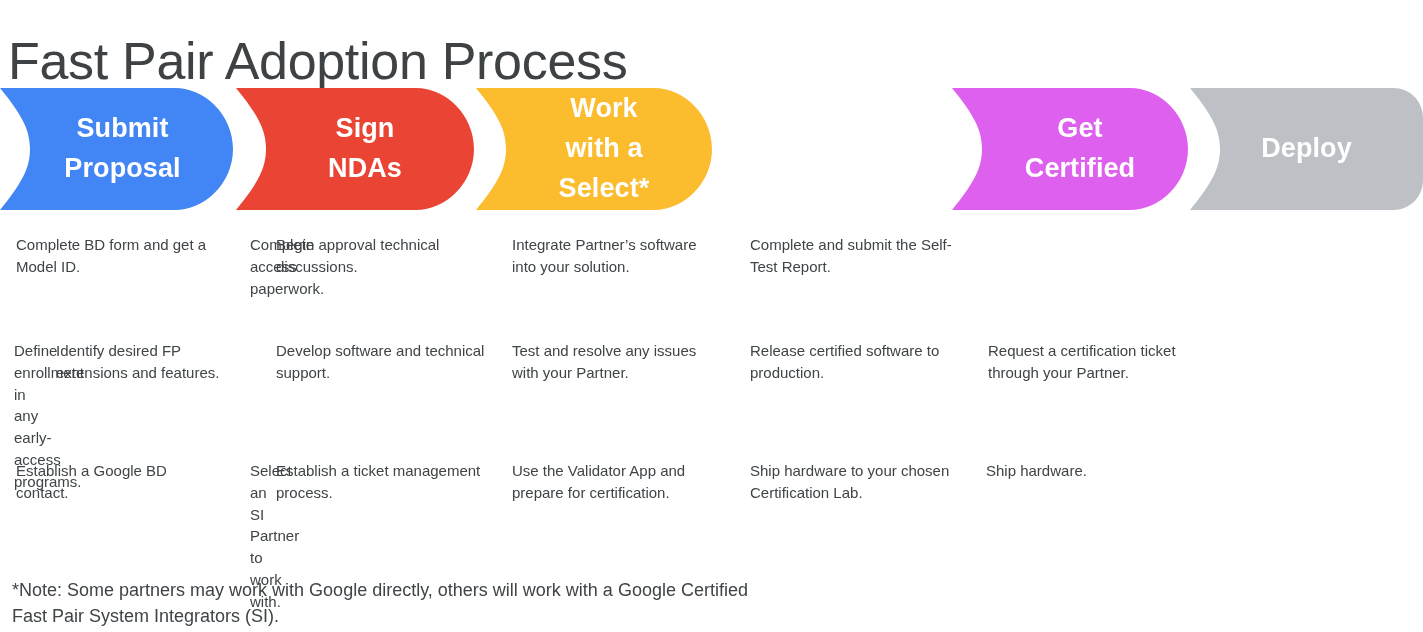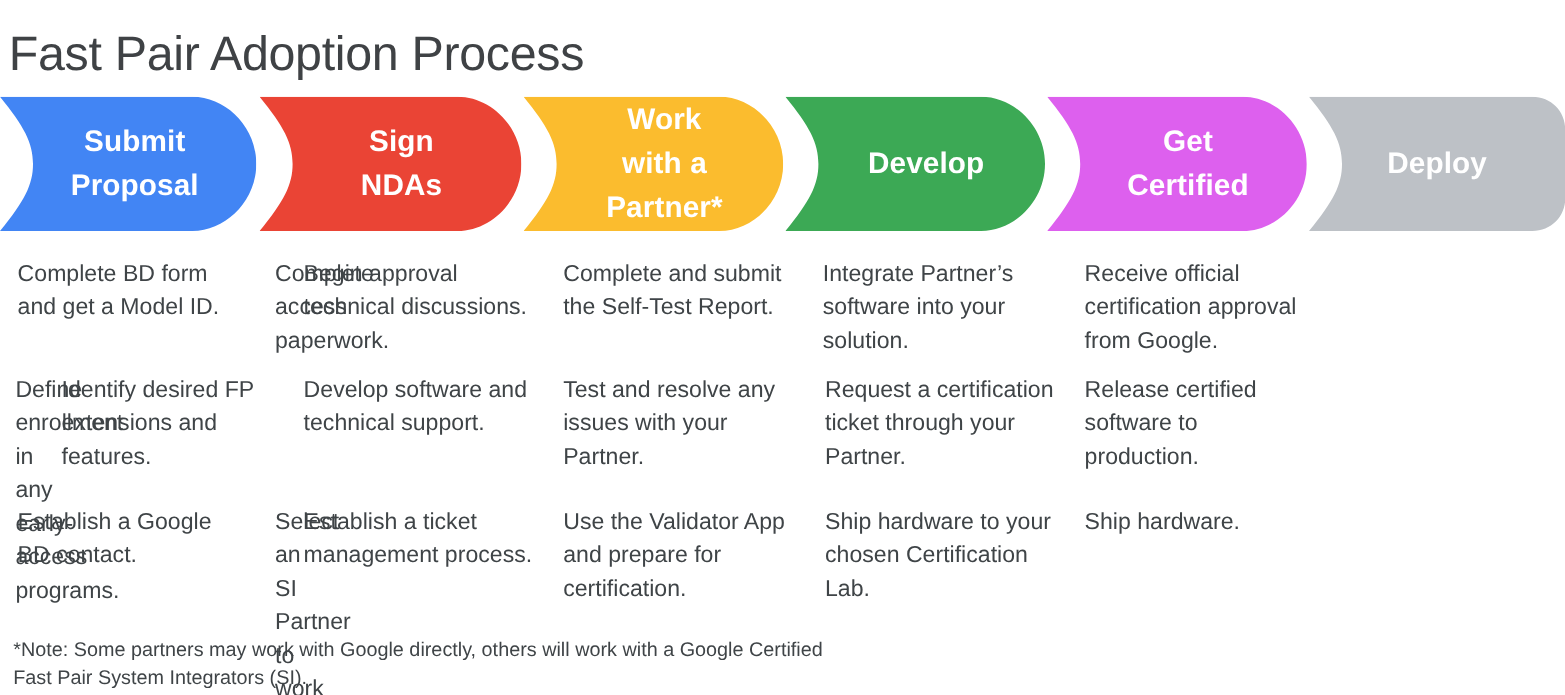--- a/index.html
+++ b/index.html
@@ -13,21 +13,21 @@
     font-family: "Liberation Sans", sans-serif;
     color: #3c4043;
     overflow: hidden;
     position: relative;
   }
 
   .page-title {
     position: absolute;
     left: 8px;
     top: -4px;
-    font-size: 44px;
+    font-size: 52px;
     font-weight: 400;
     letter-spacing: -0.3px;
     color: #3f4245;
     white-space: nowrap;
   }
 
   
   .arrow-band {
     position: absolute;
     left: 0;
@@ -73,21 +73,21 @@
     position: absolute;
     left: 0;
     top: 234px;
     width: 1423px;
   }
   .grid-row {
     display: flex;
     width: 1423px;
   }
   .cell {
-    font-size: 21px;
+    font-size: 15px;
     line-height: 1.45;
     color: #3f4447;
     box-sizing: border-box;
     padding-right: 26px;
   }
   .row-1 .cell { height: 106px; }
   .row-2 .cell { height: 120px; }
   .row-3 .cell { height: 0px; }
 
   .col-0 { width: 236px; padding-left: 16px; }
@@ -135,31 +135,23 @@
   </div>
 
   <div class="step" style="left:476px; width:236px;">
     <span class="shape">
       <svg viewBox="0 0 236 122" preserveAspectRatio="none" aria-hidden="true">
         <path d="M0,0 H178 C208,0 236,27 236,61 C236,95 208,122 178,122 H0 C22,95 30,80 30,61 C30,42 22,27 0,0 Z" fill="#FBBC2E"></path>
       </svg>
     </span>
     <span class="step-label">Work
 with a
-Partner*</span>
-  </div>
-
-  <div class="step" style="left:714px; width:236px;">
-    <span class="shape">
-      <svg viewBox="0 0 236 122" preserveAspectRatio="none" aria-hidden="true">
-        <path d="M0,0 H178 C208,0 236,27 236,61 C236,95 208,122 178,122 H0 C22,95 30,80 30,61 C30,42 22,27 0,0 Z" fill="#3CA955"></path>
-      </svg>
-    </span>
-    <span class="step-label">Develop</span>
-  </div>
+Select*</span>
+  </div>
+
 
   <div class="step" style="left:952px; width:236px;">
     <span class="shape">
       <svg viewBox="0 0 236 122" preserveAspectRatio="none" aria-hidden="true">
         <path d="M0,0 H178 C208,0 236,27 236,61 C236,95 208,122 178,122 H0 C22,95 30,80 30,61 C30,42 22,27 0,0 Z" fill="#DD60EE"></path>
       </svg>
     </span>
     <span class="step-label">Get
 Certified</span>
   </div>
@@ -174,32 +166,31 @@
   </div>
 
 </div>
 
 <div class="grid">
 
   <div class="grid-row row-1">
     <div class="cell col-0">Complete BD form and get a Model ID.</div>
     <div class="cell col-1">Complete access paperwork.</div>
     <div class="cell col-2">Begin approval technical discussions.</div>
+    <div class="cell col-3">Integrate Partner’s software into your solution.</div>
     <div class="cell col-4">Complete and submit the Self-Test Report.</div>
-    <div class="cell col-3">Integrate Partner’s software into your solution.</div>
-    <div class="cell col-5">Receive official certification approval from Google.</div>
   </div>
 
   <div class="grid-row row-2">
     <div class="cell col-1">Define enrollment in any early-access programs.</div>
     <div class="cell col-0">Identify desired FP extensions and features.</div>
     <div class="cell col-2">Develop software and technical support.</div>
     <div class="cell col-3">Test and resolve any issues with your Partner.</div>
+    <div class="cell col-5">Release certified software to production.</div>
     <div class="cell col-4">Request a certification ticket through your Partner.</div>
-    <div class="cell col-5">Release certified software to production.</div>
   </div>
 
   <div class="grid-row row-3">
     <div class="cell col-0">Establish a Google BD contact.</div>
     <div class="cell col-1">Select an SI Partner to work with.</div>
     <div class="cell col-2">Establish a ticket management process.</div>
     <div class="cell col-3">Use the Validator App and prepare for certification.</div>
     <div class="cell col-4">Ship hardware to your chosen Certification Lab.</div>
     <div class="cell col-5">Ship hardware.</div>
   </div>

